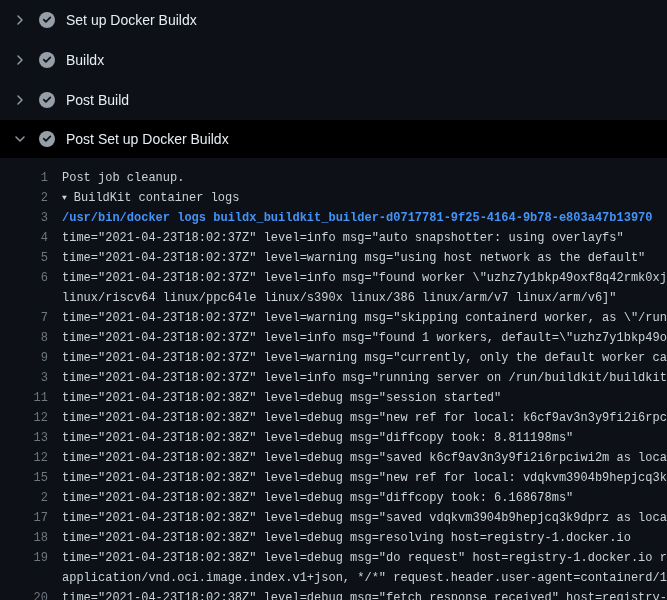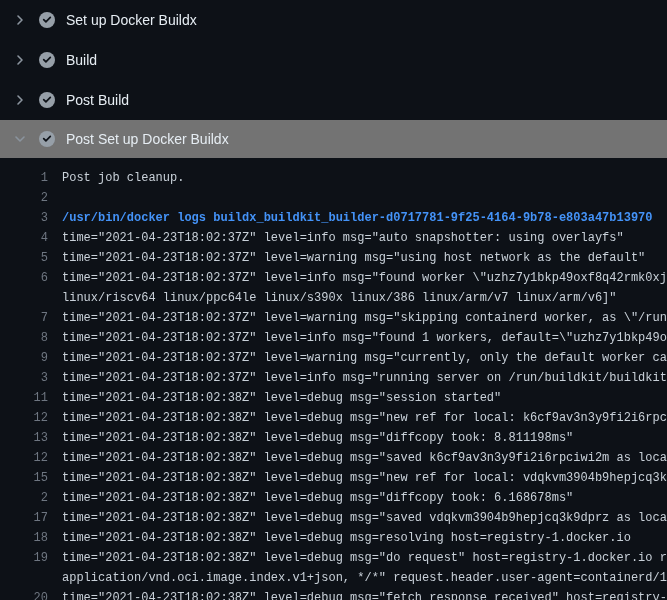--- a/index.html
+++ b/index.html
@@ -8,21 +8,21 @@
     background:#0d1117;
     font-family:"Liberation Sans","DejaVu Sans",sans-serif;
     -webkit-font-smoothing:antialiased;
   }
   
   .steps{width:100%;text-align:right;}
   .step{
     display:flex;align-items:center;height:40px;padding:0 12px;
     cursor:pointer;box-sizing:border-box;
   }
-  .step.expanded{background:#737373;height:38px;}
+  .step.expanded{background:#000000;height:38px;}
   .step .chev{width:16px;height:16px;flex:none;margin-right:11px;}
   .step .status{width:16px;height:16px;flex:none;margin-right:11px;}
   .step .title{font-size:14px;color:#e6edf3;line-height:16px;}
   
   .log{
     padding-top:10px;
     font-family:"Liberation Mono","DejaVu Sans Mono",monospace;
     font-size:12px;line-height:20px;color:#c9d1d9;
   }
   .log-line{display:flex;white-space:pre;height:20px;}
@@ -55,21 +55,21 @@
   </div>
 
   <div class="step">
     <svg class="chev" viewBox="0 0 16 16">
       <path d="M6 4l4 4-4 4" stroke="#8b949e" stroke-width="1.6" fill="none" stroke-linecap="round" stroke-linejoin="round"></path>
     </svg>
     <svg class="status" viewBox="0 0 16 16">
       <circle cx="8" cy="8" r="8" fill="#969fa8"></circle>
       <path d="M11.3 5.4 6.9 9.8 4.7 7.6" stroke="#0d1117" stroke-width="1.7" fill="none" stroke-linecap="round" stroke-linejoin="round"></path>
     </svg>
-    <span class="title">Build</span>
+    <span class="title">Buildx</span>
   </div>
 
   <div class="step">
     <svg class="chev" viewBox="0 0 16 16">
       <path d="M6 4l4 4-4 4" stroke="#8b949e" stroke-width="1.6" fill="none" stroke-linecap="round" stroke-linejoin="round"></path>
     </svg>
     <svg class="status" viewBox="0 0 16 16">
       <circle cx="8" cy="8" r="8" fill="#969fa8"></circle>
       <path d="M11.3 5.4 6.9 9.8 4.7 7.6" stroke="#0d1117" stroke-width="1.7" fill="none" stroke-linecap="round" stroke-linejoin="round"></path>
     </svg>
@@ -90,20 +90,21 @@
 </div>
 
 <div class="log">
   <div class="log-line type-normal">
     <span class="line-num">1</span>
     <span class="line-text"><span class="txt">Post job cleanup.</span></span>
   </div>
 
   <div class="log-line type-group">
     <span class="line-num">2</span>
+    <span class="line-text"><span class="group-triangle">▼</span><span class="txt">BuildKit container logs</span></span>
   </div>
 
   <div class="log-line type-command">
     <span class="line-num">3</span>
     <span class="line-text"><span class="txt">/usr/bin/docker logs buildx_buildkit_builder-d0717781-9f25-4164-9b78-e803a47b13970</span></span>
   </div>
 
   <div class="log-line type-normal">
     <span class="line-num">4</span>
     <span class="line-text"><span class="txt">time="2021-04-23T18:02:37Z" level=info msg="auto snapshotter: using overlayfs"</span></span>

